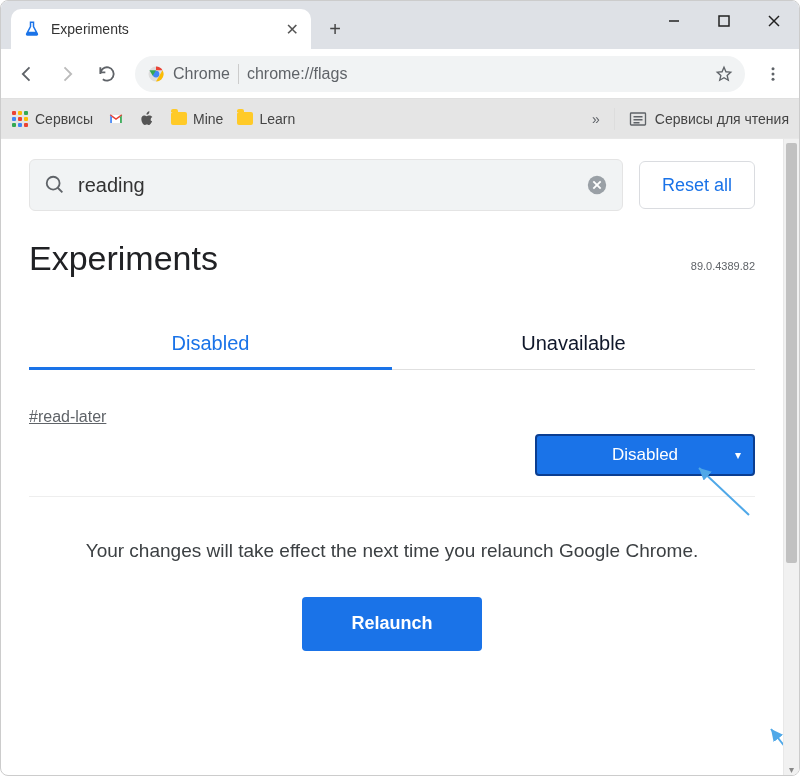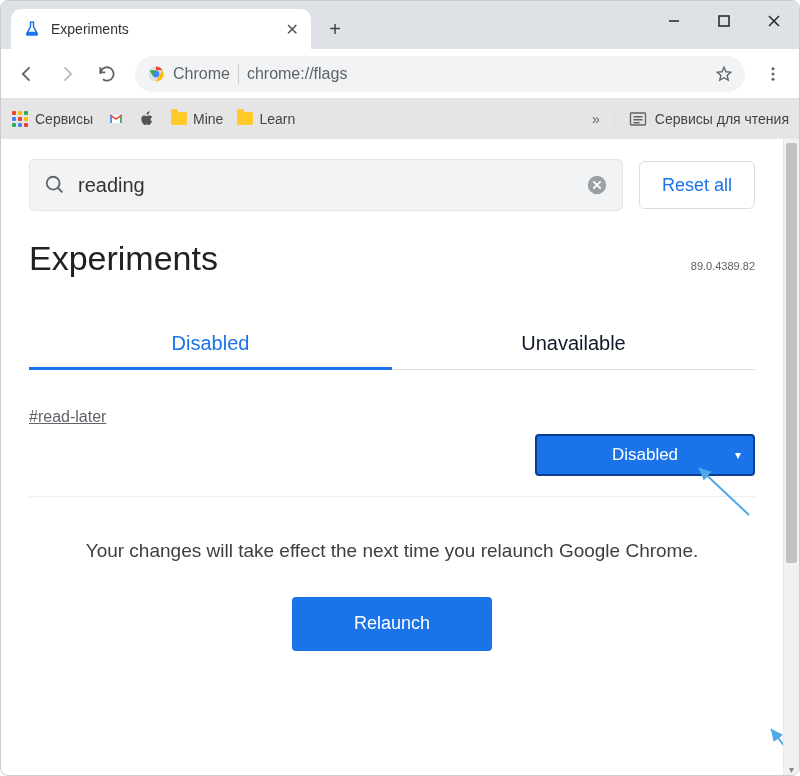--- a/index.html
+++ b/index.html
@@ -240,27 +240,27 @@
 .relaunch-bar {
   margin-top: 26px;
   display:flex;
   align-items:center;
   gap: 32px;
   padding: 14px 0 20px 0;
   flex-direction: column;
 }
 .relaunch-text { flex:1; font-size:19px; color:#3c4043; line-height:1.45; }
 .relaunch-btn {
-  width: 200px; height: 54px;
+  width: 180px; height: 54px;
   background:#1a73e8;
   color:#fff;
   border:none;
   border-radius:4px;
   font-size:18px;
-  font-weight:400;
+  font-weight:700;
   cursor:pointer;
 }
 
 
 .arrow {
   position:absolute;
   color:#4fa8e8;
   pointer-events:none;
 }
 

